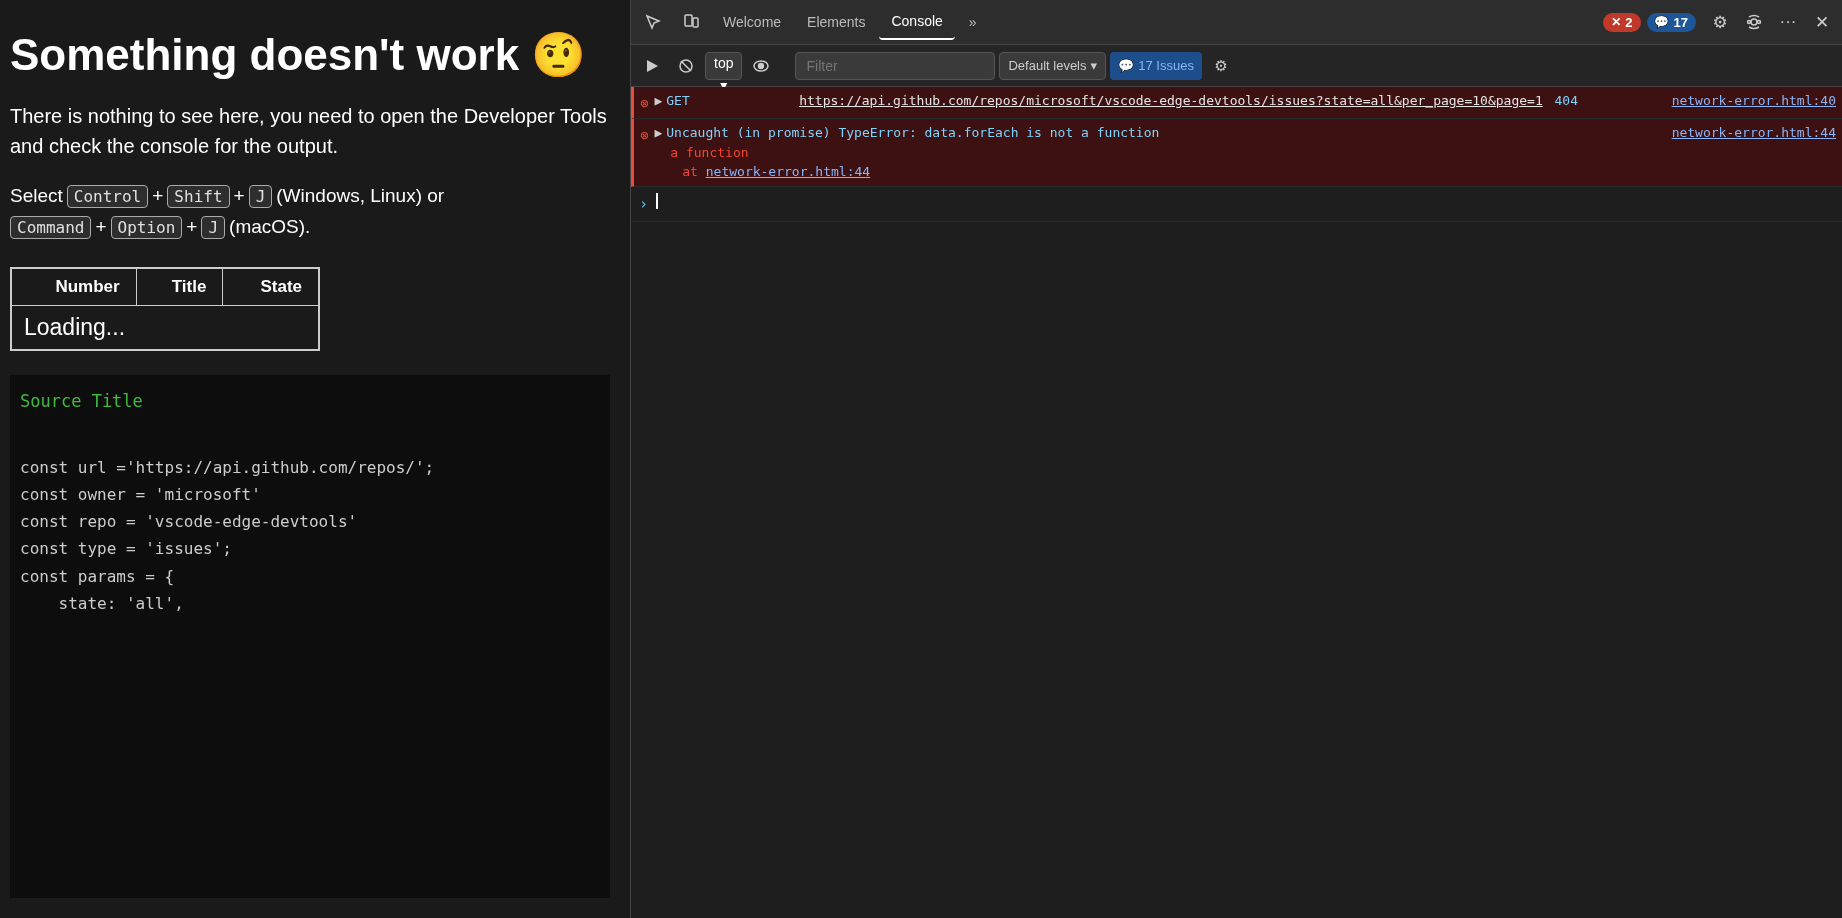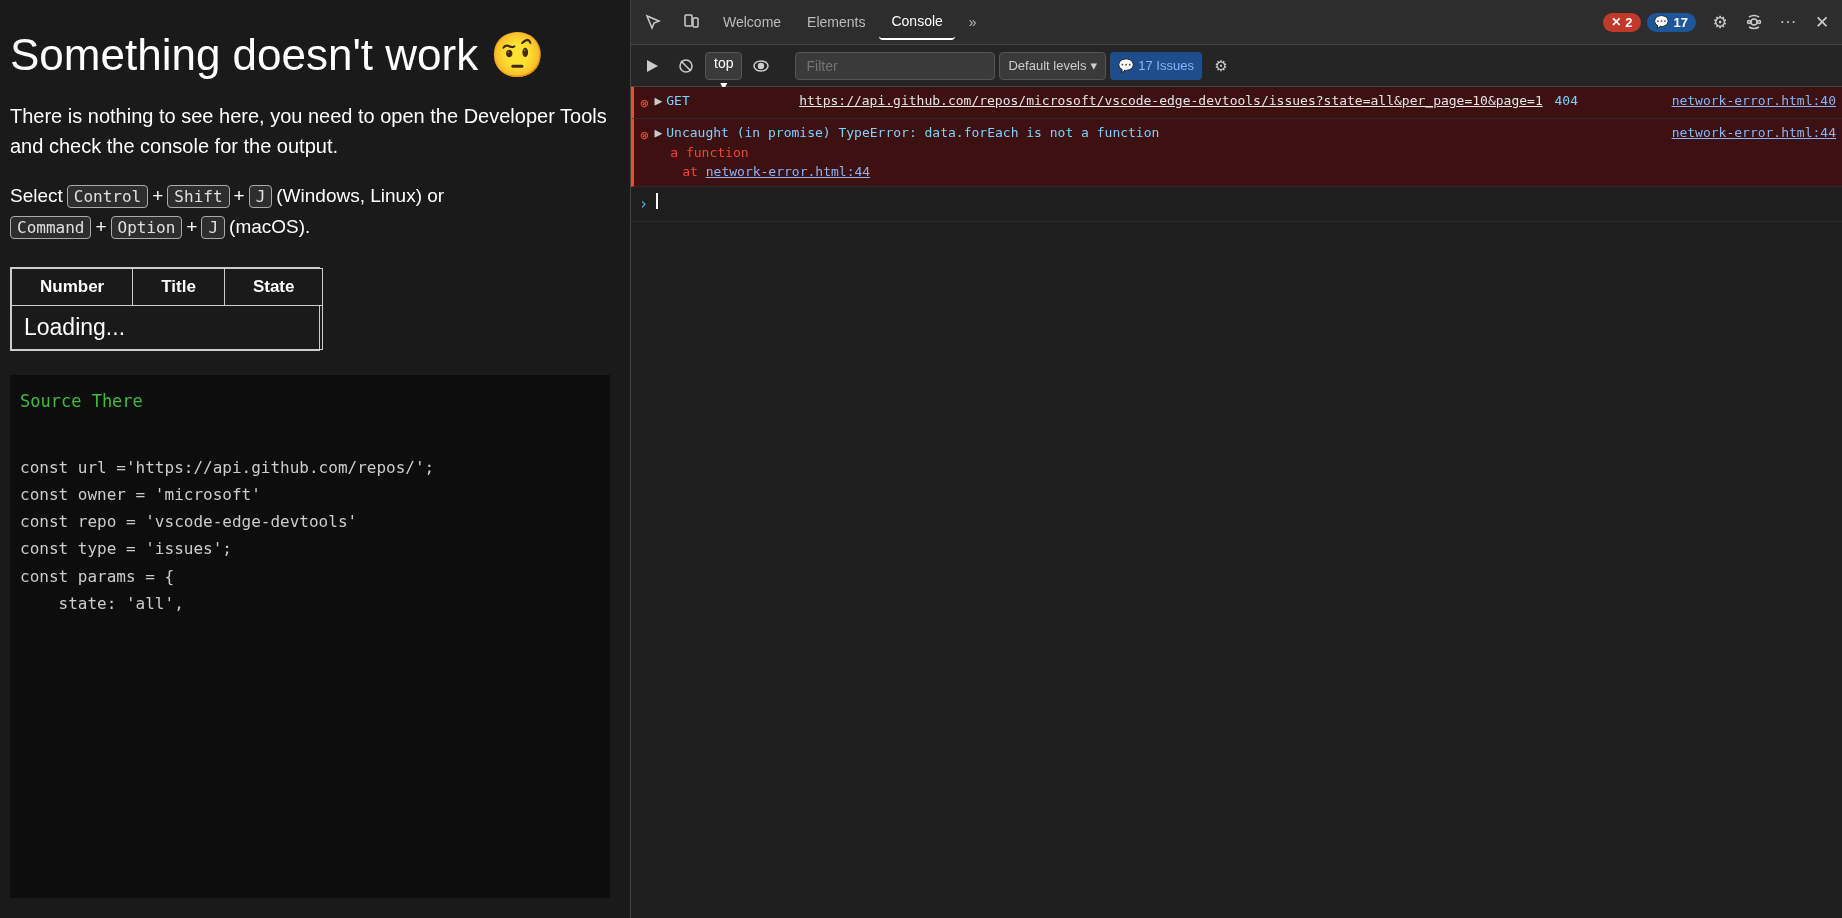--- a/index.html
+++ b/index.html
@@ -20,21 +20,21 @@
       color: #fff;
       padding: 30px 20px 20px 10px;
       overflow-y: auto;
       display: flex;
       flex-direction: column;
       gap: 0;
     }
 
     .main-heading {
       font-size: 44px;
-      font-weight: 400;
+      font-weight: 700;
       line-height: 1.15;
       margin-bottom: 20px;
       color: #fff;
     }
 
     .subtitle {
       font-size: 20px;
       line-height: 1.5;
       margin-bottom: 24px;
       color: #fff;
@@ -68,26 +68,26 @@
       width: 310px;
     }
 
     table {
       border-collapse: collapse;
       width: 100%;
     }
 
     table th {
       border: 1.5px solid #ccc;
-      padding: 8px 28px;
+      padding: 8px 16px;
       font-size: 17px;
       font-weight: bold;
       color: #fff;
       background: #1a1a1a;
-      text-align: left;
+      text-align: right;
     }
 
     table td {
       border: 1.5px solid #ccc;
       padding: 8px 12px;
       font-size: 23px;
       color: #fff;
     }
 
     .code-section {
@@ -425,21 +425,21 @@
       </thead>
       <tbody>
         <tr>
           <td colspan="3">Loading...</td>
         </tr>
       </tbody>
     </table>
   </div>
 
   <div class="code-section">
-    <div class="code-title">Source There</div>
+    <div class="code-title">Source Title</div>
     <div class="code-block">
 const url ='https://api.github.com/repos/';
 const owner = 'microsoft'
 const repo = 'vscode-edge-devtools'
 const type = 'issues';
 const params = {
     state: 'all',</div>
   </div>
 
 </div>

